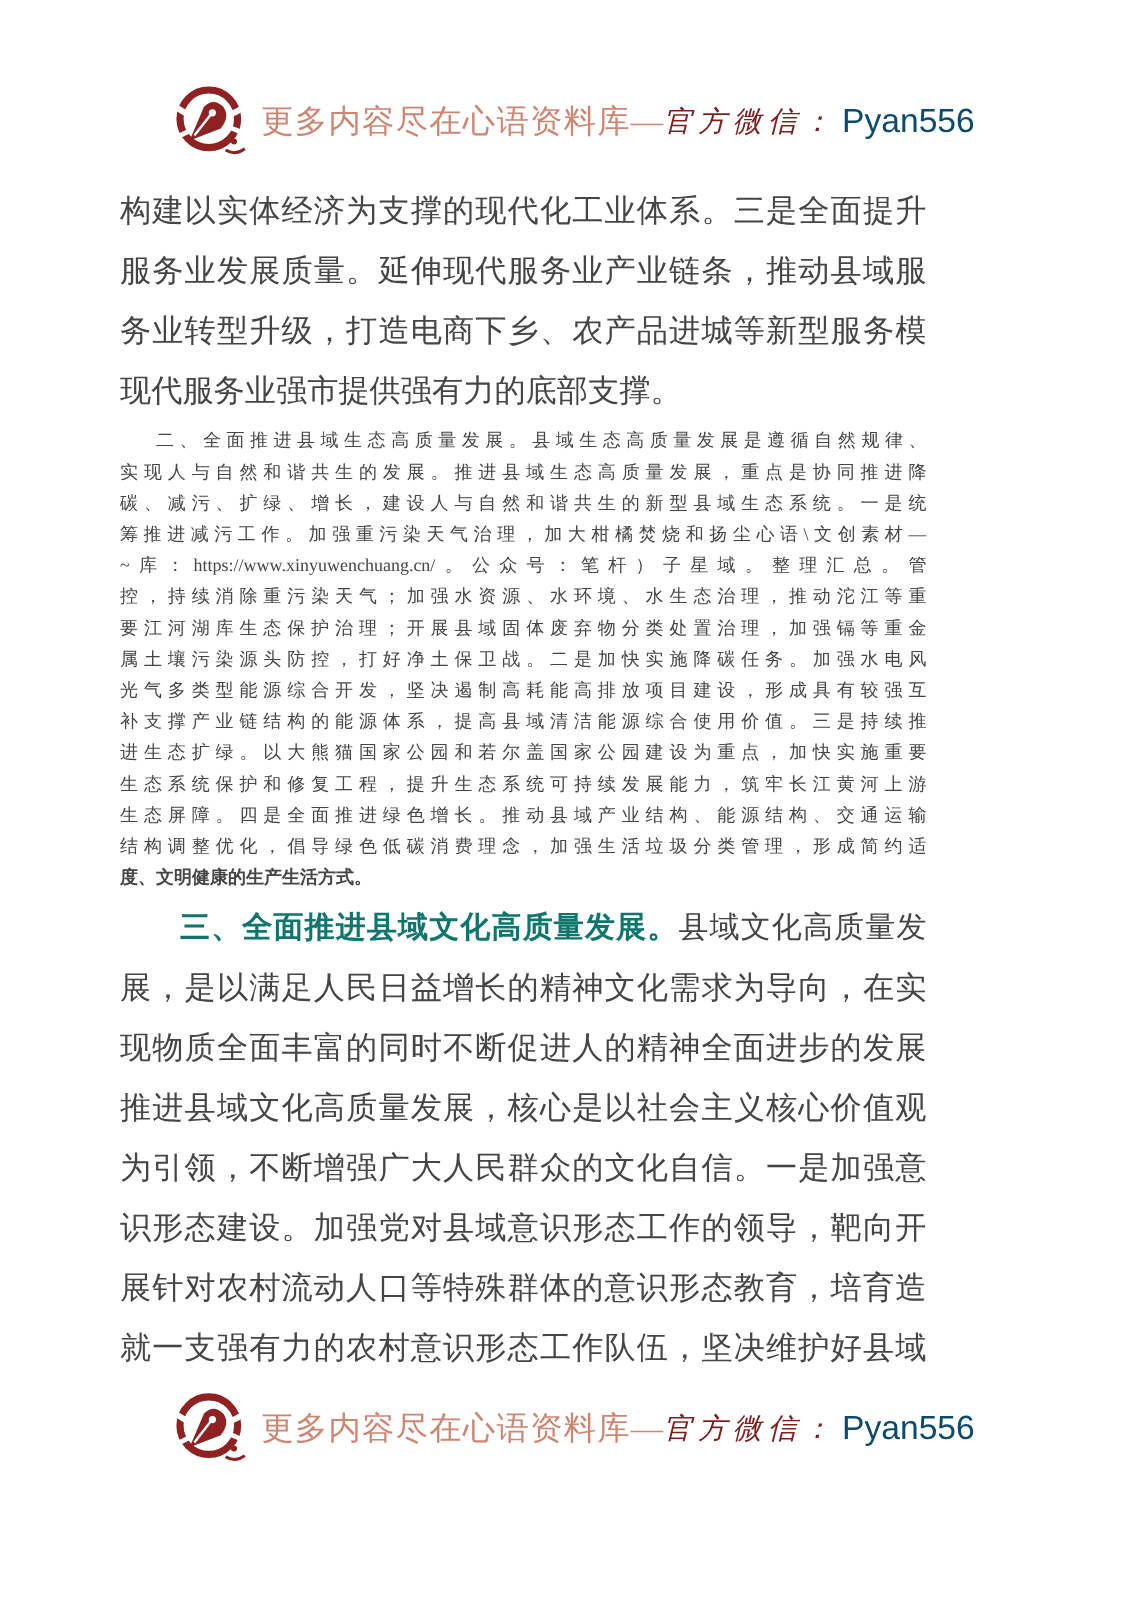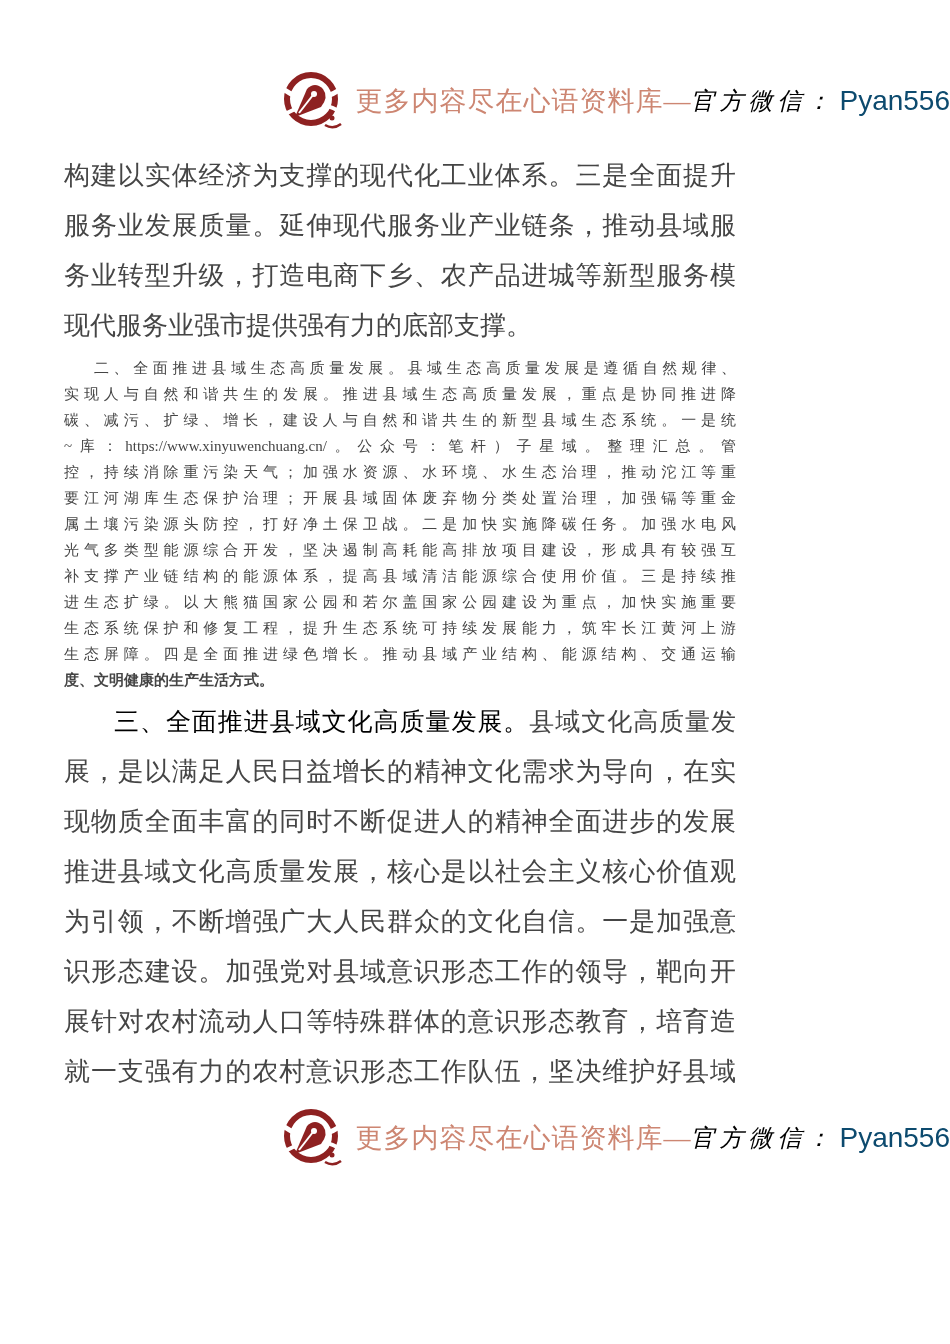--- a/index.html
+++ b/index.html
@@ -11,52 +11,52 @@
     background: #ffffff;
     overflow: hidden;
     font-family: "Liberation Serif", "DejaVu Serif", serif;
     margin: 0 auto;
   }
 
   
   .banner {
     display: flex;
     align-items: center;
-    justify-content: flex-end;
+    justify-content: center;
     height: 66px;
   }
   .banner.header { margin-top: 68px; }
   .banner.footer { margin-top: 8px; }
   .banner .logo { display: inline-flex; margin-right: 8px; }
   .banner-main {
     color: #cd8672;
     font-size: 27px;
     letter-spacing: 1px;
     font-family: "Liberation Serif", "DejaVu Serif", serif;
   }
   .banner-dash {
     color: #cd8672;
     font-size: 27px;
   }
   .banner-wechat {
-    color: #000000;
+    color: #7f1d1d;
     font-size: 24px;
     font-style: italic;
     letter-spacing: 5px;
     font-family: "Liberation Serif", "DejaVu Serif", serif;
   }
   .banner-id {
     color: #0c4a6e;
     font-size: 28px;
     font-family: "Liberation Sans", "DejaVu Sans", sans-serif;
     margin-left: 4px;
   }
 
   
-  .para { width: 672px; margin-left: 64px; color: #454545; }
+  .para { width: 672px; margin-left: 100px; color: #454545; }
 
   .para.big { margin-top: 17px; }
   .para.big .line {
     font-size: 26px;
     line-height: 50px;
     height: 50px;
     text-align: justify;
     text-align-last: justify;
     text-justify: distribute;
     overflow: hidden;
@@ -71,21 +71,21 @@
     height: 26px;
     text-align: justify;
     text-align-last: justify;
     text-justify: distribute;
     overflow: hidden;
   }
   .para.small .line.last { text-align-last: left; font-weight: bold; }
 
   .indent { text-indent: 2em; }
   .heading-line { font-size: 25px !important; }
-  .heading-line .bold { font-weight: normal; color: #000000; }
+  .heading-line .bold { font-weight: bold; color: #0f766e; }
 
   .para.culture { margin-top: 4px; }
 </style>
 </head>
 <body>
 
 <div class="page">
 
   <div class="banner header">
     <span class="logo">
@@ -110,29 +110,31 @@
     <div class="line">构建以实体经济为支撑的现代化工业体系。三是全面提升</div>
     <div class="line">服务业发展质量。延伸现代服务业产业链条，推动县域服</div>
     <div class="line">务业转型升级，打造电商下乡、农产品进城等新型服务模</div>
     <div class="line last">现代服务业强市提供强有力的底部支撑。</div>
   </div>
 
   <div class="para small">
     <div class="line indent">二、全面推进县域生态高质量发展。县域生态高质量发展是遵循自然规律、</div>
     <div class="line">实现人与自然和谐共生的发展。推进县域生态高质量发展，重点是协同推进降</div>
     <div class="line">碳、减污、扩绿、增长，建设人与自然和谐共生的新型县域生态系统。一是统</div>
+    <div class="line">筹推进减污工作。加强重污染天气治理，加大柑橘焚烧和扬尘心语\文创素材—</div>
     <div class="line">~库：https://www.xinyuwenchuang.cn/。公众号：笔杆）子星域。整理汇总。管</div>
     <div class="line">控，持续消除重污染天气；加强水资源、水环境、水生态治理，推动沱江等重</div>
     <div class="line">要江河湖库生态保护治理；开展县域固体废弃物分类处置治理，加强镉等重金</div>
     <div class="line">属土壤污染源头防控，打好净土保卫战。二是加快实施降碳任务。加强水电风</div>
     <div class="line">光气多类型能源综合开发，坚决遏制高耗能高排放项目建设，形成具有较强互</div>
     <div class="line">补支撑产业链结构的能源体系，提高县域清洁能源综合使用价值。三是持续推</div>
     <div class="line">进生态扩绿。以大熊猫国家公园和若尔盖国家公园建设为重点，加快实施重要</div>
     <div class="line">生态系统保护和修复工程，提升生态系统可持续发展能力，筑牢长江黄河上游</div>
     <div class="line">生态屏障。四是全面推进绿色增长。推动县域产业结构、能源结构、交通运输</div>
+    <div class="line">结构调整优化，倡导绿色低碳消费理念，加强生活垃圾分类管理，形成简约适</div>
     <div class="line last">度、文明健康的生产生活方式。</div>
   </div>
 
   <div class="para big culture">
     <div class="line indent heading-line">
       <span class="bold">三、全面推进县域文化高质量发展。</span><span>县域文化高质量发</span>
     </div>
     <div class="line">展，是以满足人民日益增长的精神文化需求为导向，在实</div>
     <div class="line">现物质全面丰富的同时不断促进人的精神全面进步的发展</div>
     <div class="line">推进县域文化高质量发展，核心是以社会主义核心价值观</div>

